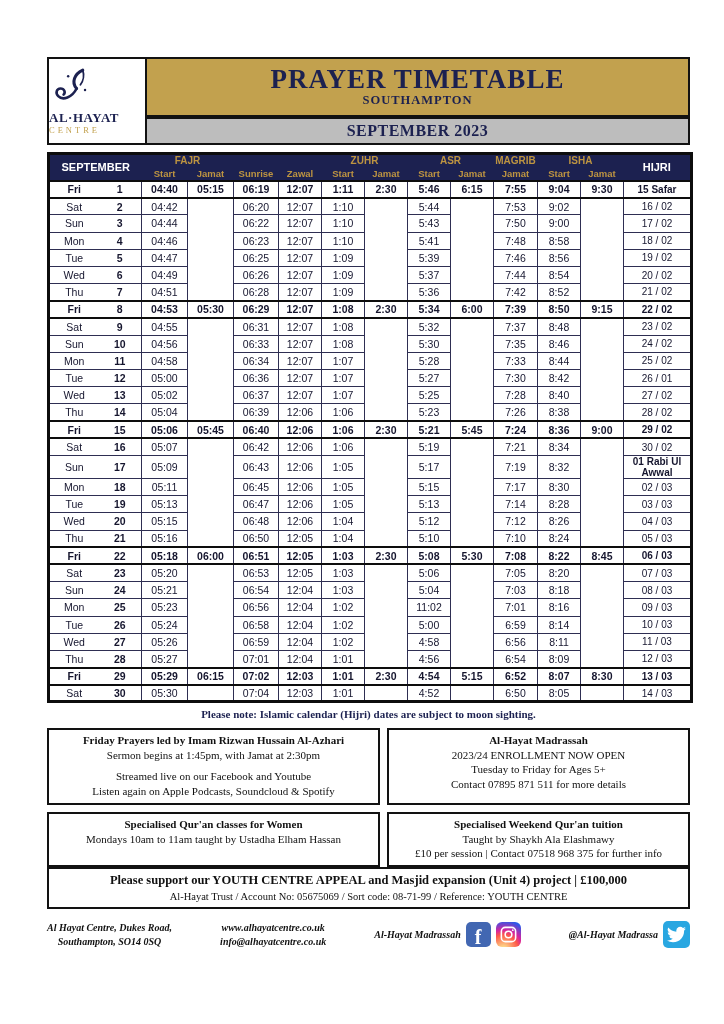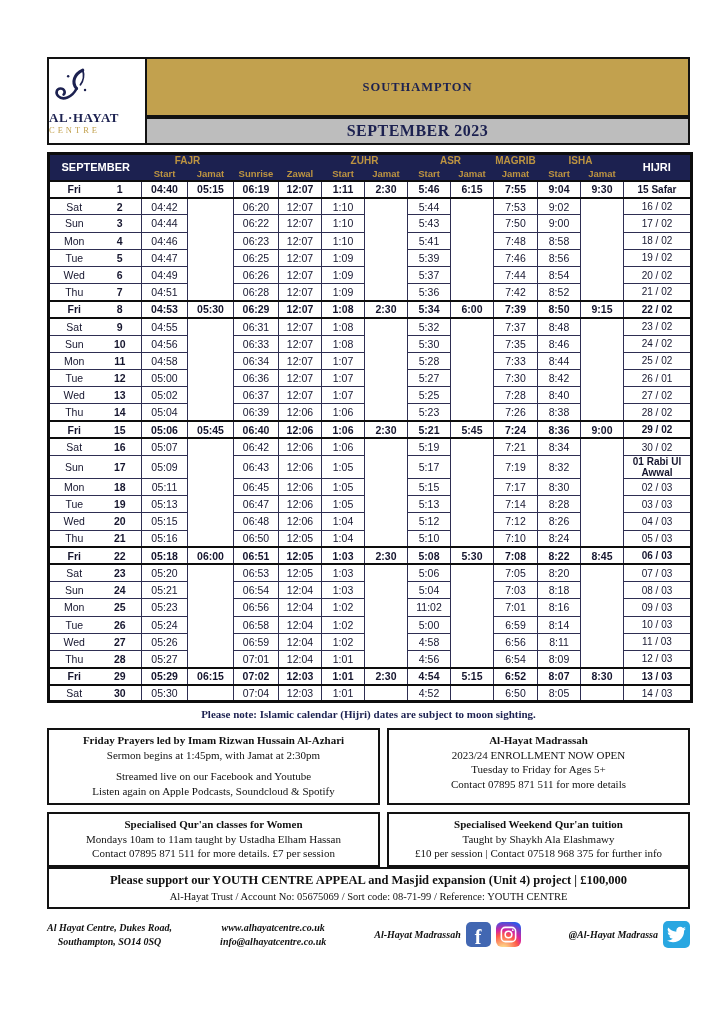--- a/index.html
+++ b/index.html
@@ -76,20 +76,21 @@
             <circle cx="25" cy="12" r="1.6" fill="#1c2150" stroke="none"></circle>
             <circle cx="47" cy="30" r="1.6" fill="#1c2150" stroke="none"></circle>
           </g>
         </svg>
       </span>
       <div class="logo-title">AL·HAYAT</div>
       <div class="logo-sub">CENTRE</div>
     </div>
     <div class="title-cell">
       <div class="gold-band">
+        <div class="main-title">PRAYER TIMETABLE</div>
         <div class="sub-title">SOUTHAMPTON</div>
       </div>
       <div class="grey-band">
         <div class="month-banner">SEPTEMBER 2023</div>
       </div>
     </div>
   </div>
 
   <table class="timetable">
     <colgroup>
@@ -548,21 +549,20 @@
       </div>
       <div class="ibox">
         <div class="ibox-title">Al-Hayat Madrassah</div>
         <div class="ibox-line">2023/24 ENROLLMENT NOW OPEN</div>
         <div class="ibox-line">Tuesday to Friday for Ages 5+</div>
         <div class="ibox-line">Contact 07895 871 511 for more details</div>
       </div>
       <div class="ibox">
         <div class="ibox-title">Specialised Qur'an classes for Women</div>
         <div class="ibox-line">Mondays 10am to 11am taught by Ustadha Elham Hassan</div>
-        <div class="ibox-line">Contact 07895 871 511 for more details. £7 per session</div>
       </div>
       <div class="ibox">
         <div class="ibox-title">Specialised Weekend Qur'an tuition</div>
         <div class="ibox-line">Taught by Shaykh Ala Elashmawy</div>
         <div class="ibox-line">£10 per session | Contact 07518 968 375 for further info</div>
       </div>
     </div>
 
   <div class="appeal-box">
     <div class="appeal-l1">Please support our YOUTH CENTRE APPEAL and Masjid expansion (Unit 4) project   |   £100,000</div>

